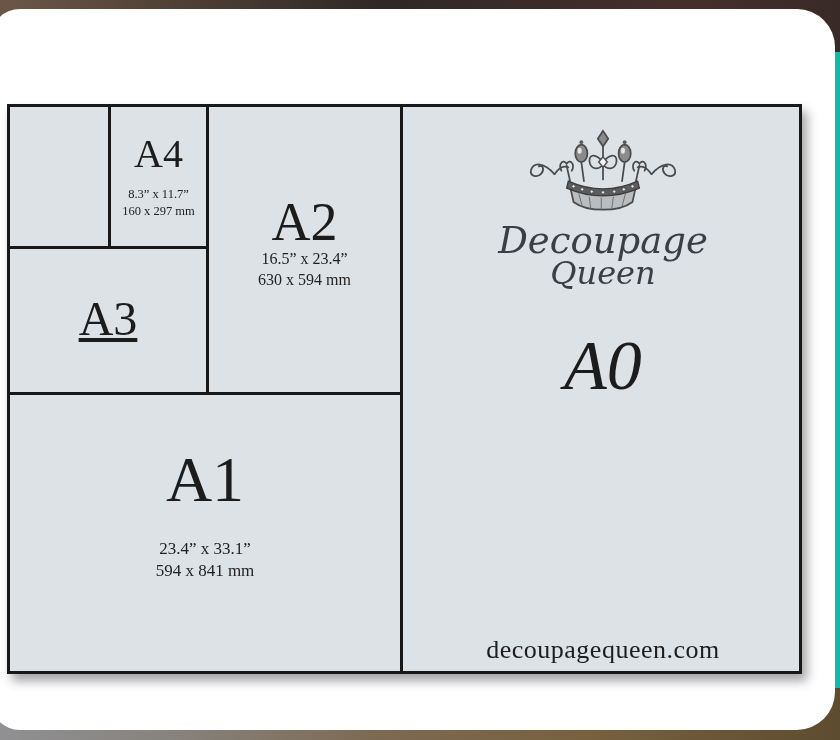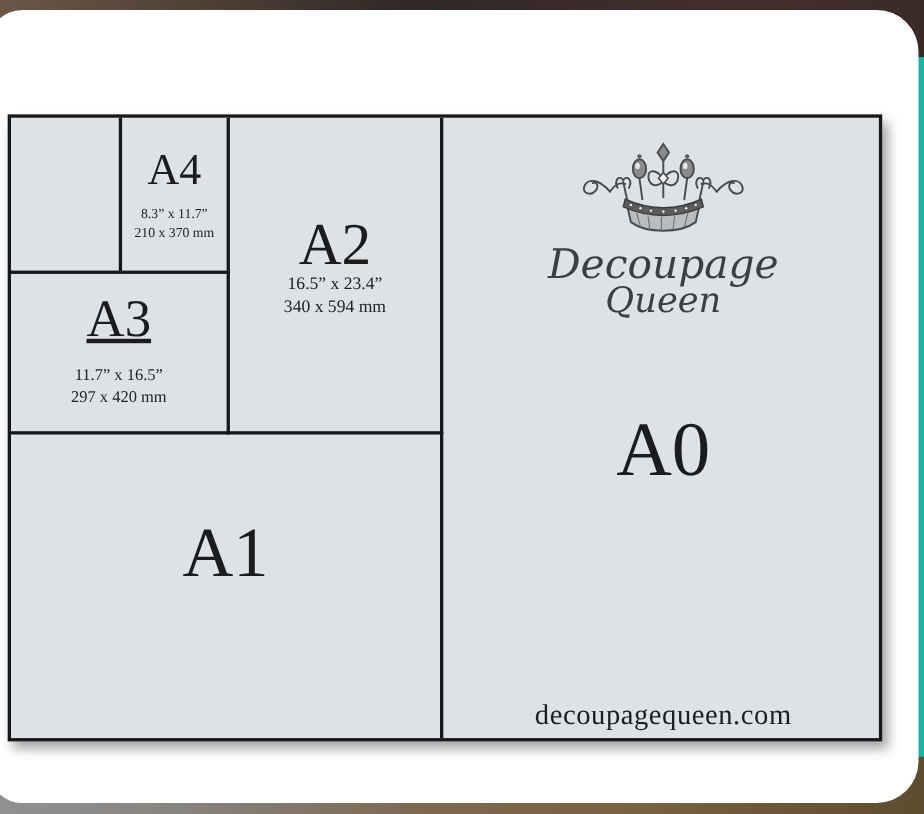--- a/index.html
+++ b/index.html
@@ -39,22 +39,22 @@
 
   .cell{
     position:absolute;display:flex;flex-direction:column;
     align-items:center;justify-content:center;
     color:#1c1c1c;text-align:center;
   }
   .cell-empty{left:0;top:0;width:98px;height:139px;}
   .cell-a4{left:101px;top:0;width:95px;height:139px;}
   .cell-a2{left:199px;top:0;width:191px;height:285px;padding-bottom:14px;box-sizing:border-box;}
   .cell-a3{left:0;top:142px;width:196px;height:143px;padding-bottom:4px;box-sizing:border-box;}
-  .cell-a1{left:0;top:276px;width:390px;height:276px;padding-bottom:36px;box-sizing:border-box;}
-  .cell-a0{left:393px;top:0;width:396px;height:564px;justify-content:flex-start;padding-left:4px;box-sizing:border-box;gap:44px;}
+  .cell-a1{left:0;top:288px;width:390px;height:276px;padding-bottom:36px;box-sizing:border-box;}
+  .cell-a0{left:393px;top:0;width:396px;height:564px;justify-content:flex-start;padding-left:4px;box-sizing:border-box;}
 
   .size-label{font-weight:400;line-height:1;}
   .cell-a4 .size-label{font-size:40px;}
   .cell-a2 .size-label{font-size:54px;}
   .cell-a3 .size-label{font-size:48px;text-decoration:underline;}
   .cell-a1 .size-label{font-size:64px;}
   .size-dims{line-height:1.3;color:#222;}
   .cell-a4 .size-dims{font-size:12.5px;margin-top:12px;}
   .cell-a2 .size-dims{font-size:16px;}
   .cell-a3 .size-dims{font-size:15px;margin-top:18px;}
@@ -63,21 +63,21 @@
   
   .brand-logo{margin-top:10px;display:flex;flex-direction:column;align-items:center;}
   .crown{width:168px;height:104px;}
   .brand-name{
     font-family:"DejaVu Serif", serif;font-style:italic;
     color:#3a3f46;text-align:center;line-height:0.95;margin-top:2px;
   }
   .brand-line1{font-size:37px;display:block;}
   .brand-line2{font-size:32px;display:block;}
   .a0-block{margin-top:42px;display:flex;flex-direction:column;align-items:center;}
-  .a0-block .size-label{font-size:70px;}
+  .a0-block .size-label{font-size:70px;font-style:italic;}
   .a0-block .size-dims{font-size:18px;margin-top:22px;line-height:1.3;}
   .website{
     margin-top:auto;margin-bottom:6px;
     font-size:26px;color:#1d1d1d;letter-spacing:0.5px;
   }
 </style>
 </head>
 <body>
 
 <div id="app">
@@ -92,42 +92,42 @@
       <div class="gline vline-a4left"></div>
       <div class="gline hline-a1top"></div>
       <div class="gline hline-a3top"></div>
 
       <div class="cell cell-empty"></div>
 
       <div class="cell cell-a4">
         <div class="size-label">A4</div>
         <div class="size-dims">
           <span>8.3” x 11.7”</span><br>
-          <span>210 x 370 mm</span>
+          <span>160 x 297 mm</span>
         </div>
       </div>
 
       <div class="cell cell-a2">
         <div class="size-label">A2</div>
         <div class="size-dims">
           <span>16.5” x 23.4”</span><br>
-          <span>340 x 594 mm</span>
+          <span>630 x 594 mm</span>
         </div>
       </div>
 
       <div class="cell cell-a3">
         <div class="size-label">A3</div>
-        <div class="size-dims">
-          <span>11.7” x 16.5”</span><br>
-          <span>297 x 420 mm</span>
-        </div>
       </div>
 
       <div class="cell cell-a1">
         <div class="size-label">A1</div>
+        <div class="size-dims">
+          <span>23.4” x 33.1”</span><br>
+          <span>594 x 841 mm</span>
+        </div>
       </div>
 
       <div class="cell cell-a0">
         <div class="brand-logo">
           <svg class="crown" viewBox="0 0 180 120" xmlns="http://www.w3.org/2000/svg">
             <g fill="none" stroke="#4a4a4a" stroke-width="2" stroke-linecap="round">
 
               <path d="M34,66 C22,52 10,52 7,61 C5,68 14,71 19,65 C23,60 20,55 16,57"></path>
               <path d="M146,66 C158,52 170,52 173,61 C175,68 166,71 161,65 C157,60 160,55 164,57"></path>
               <path d="M34,66 C40,58 44,56 50,58"></path>

